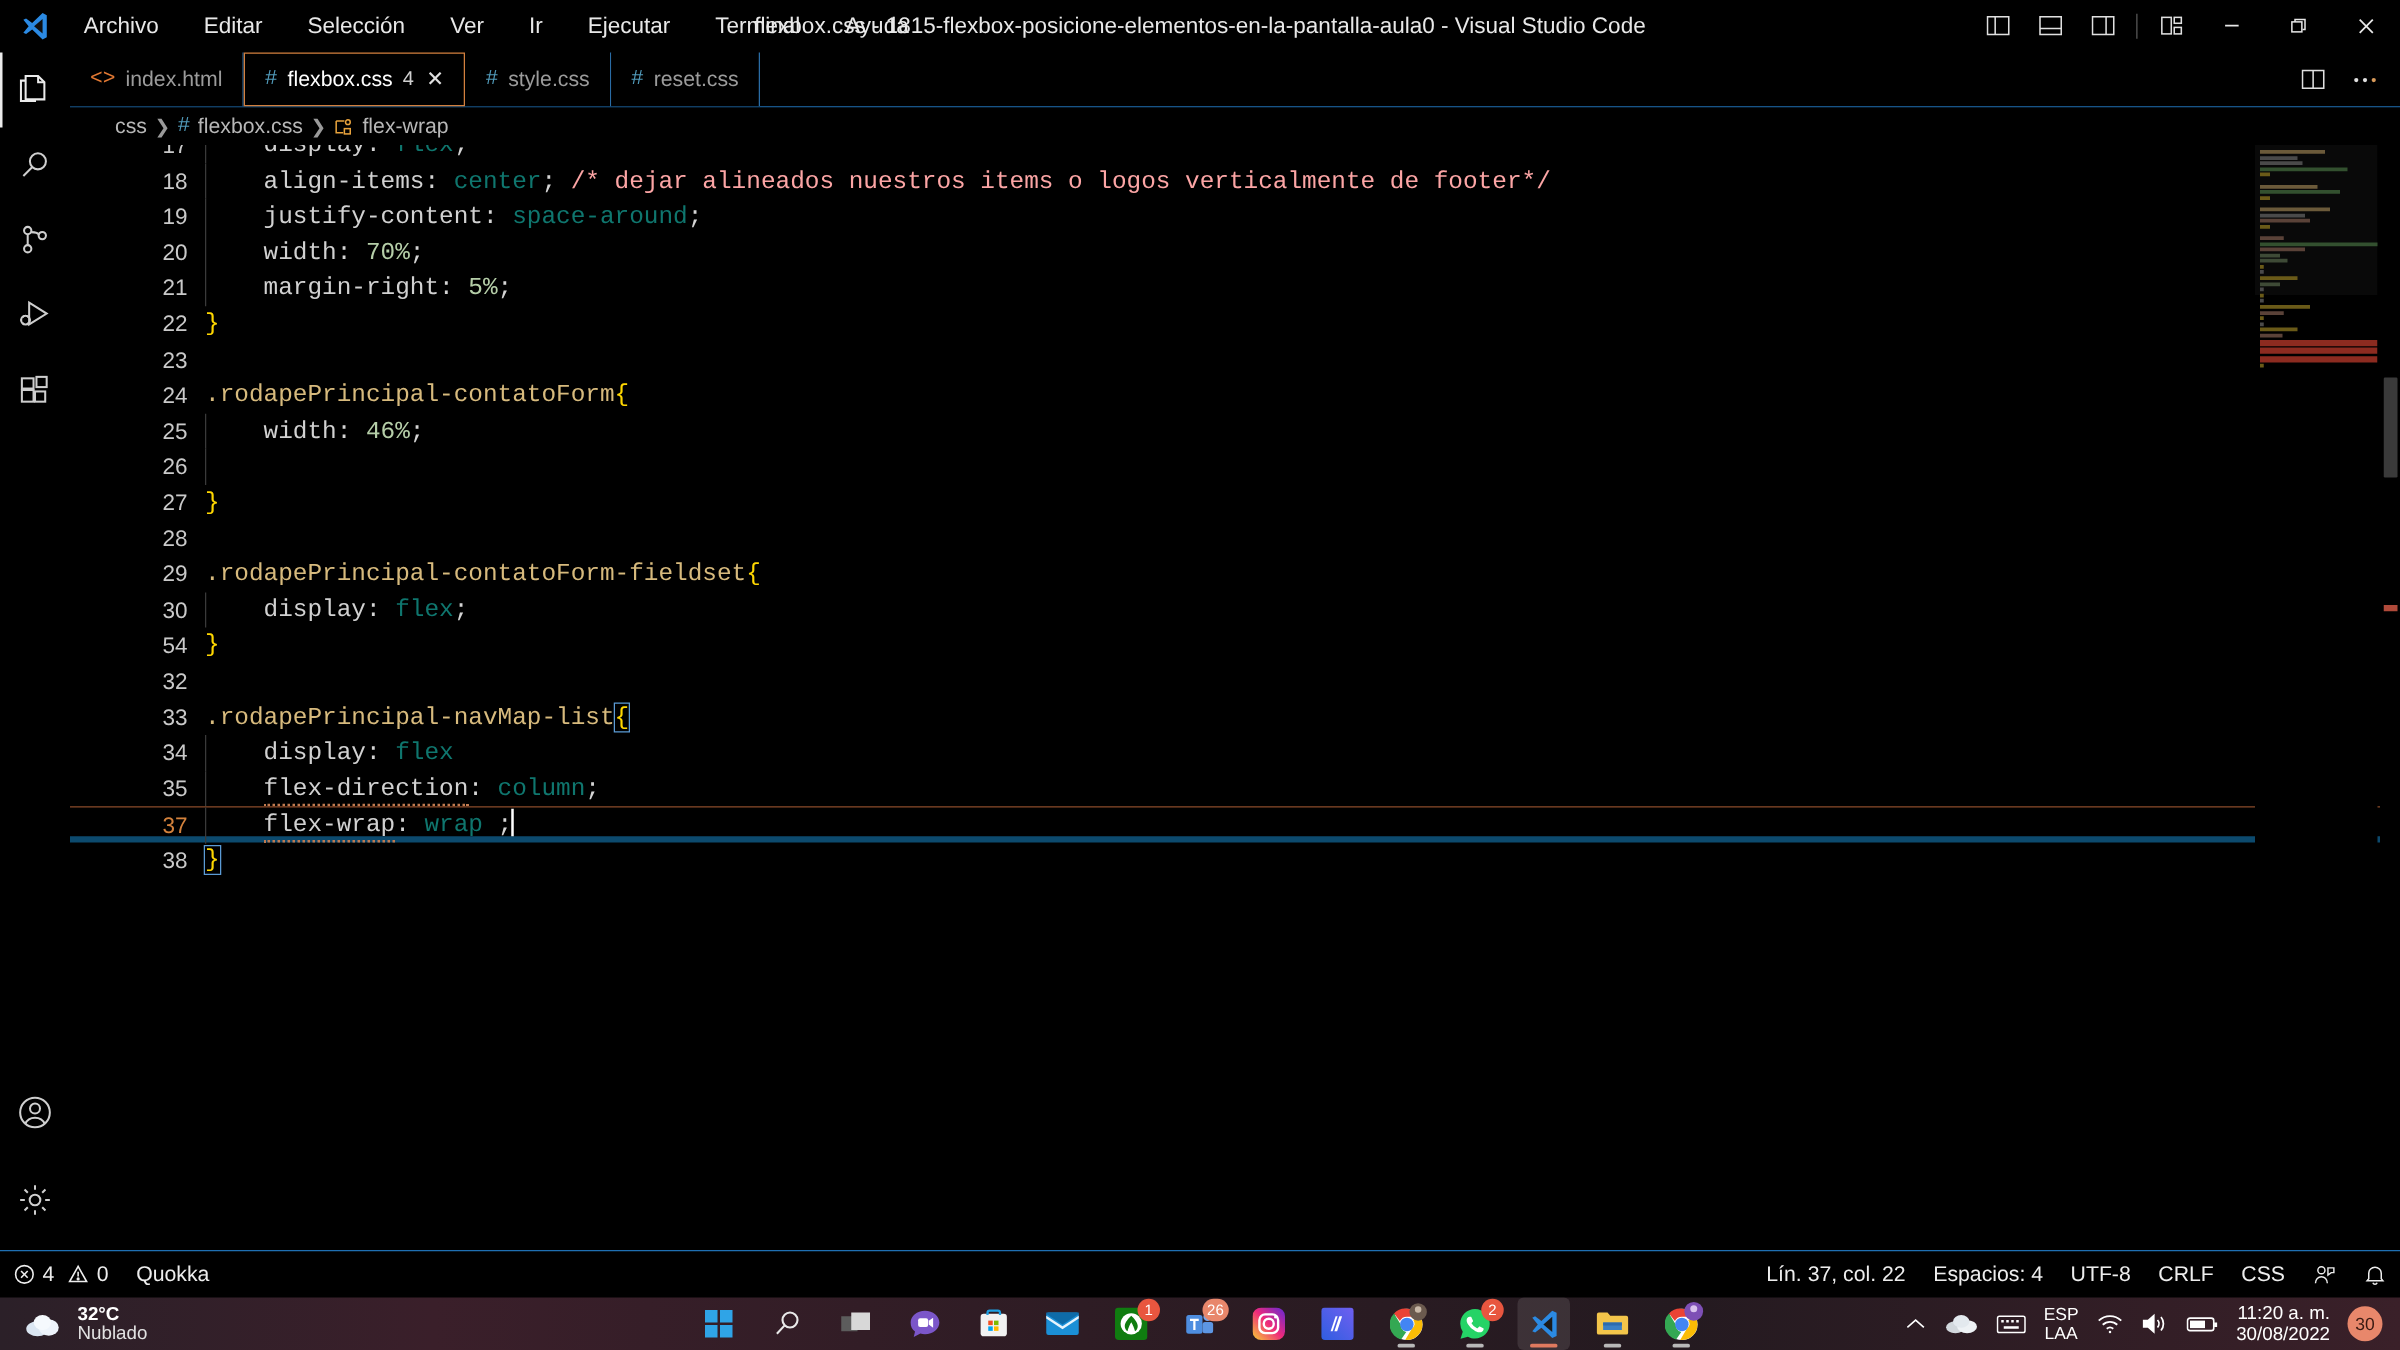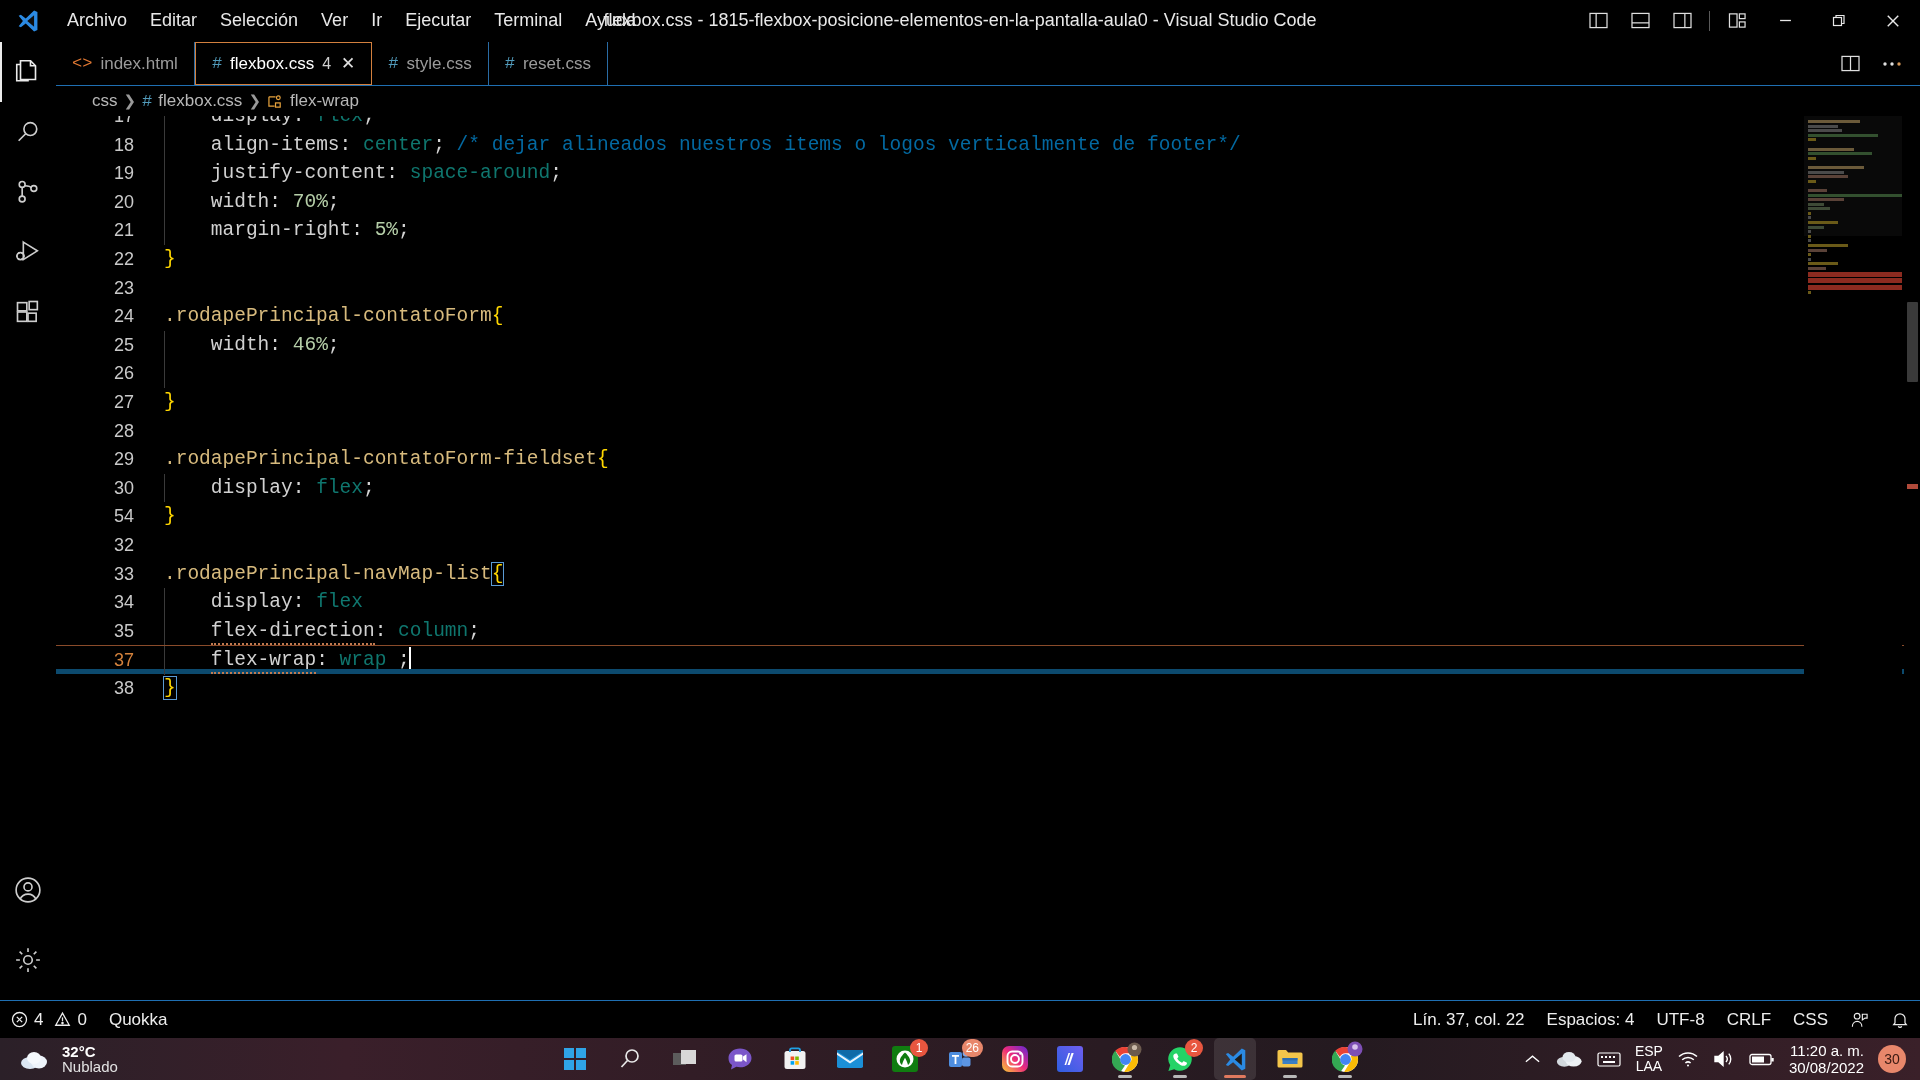--- a/index.html
+++ b/index.html
@@ -11,21 +11,21 @@
   }
   body { position: relative; }
 
   
   #titlebar {
     position: absolute; top: 0; left: 0; width: 1920px; height: 42px;
     background: #000000; display: flex; align-items: center;
     border-bottom: 1px solid #000;
   }
   #vscode-logo { width: 56px; height: 42px; display: flex; align-items: center; justify-content: center; }
-  .menu-items { display: flex; align-items: center; gap: 1px; }
+  .menu-items { display: flex; align-items: center; gap: 14px; }
   .menu-item {
     color: #e8e8e8; font-size: 18px; padding: 4px 11px; cursor: default;
     white-space: nowrap;
   }
   #window-title {
     position: absolute; left: 0; right: 0; text-align: center;
     color: #e8e8e8; font-size: 18px; pointer-events: none;
   }
   #titlebar-right {
     margin-left: auto; display: flex; align-items: center; height: 42px;
@@ -89,21 +89,21 @@
   #editor {
     position: absolute; left: 56px; top: 116px; width: 1864px; height: 884px;
     background: #000000; overflow: hidden;
   }
   #code-rows {
     position: absolute; top: 0; left: 0; right: 0;
     font-family: "Liberation Mono", monospace; font-size: 19.5px; line-height: 28.6px;
   }
   .row { position: relative; height: 28.6px; white-space: pre; }
   .row .ln {
-    position: absolute; left: 0; width: 78px; text-align: right;
+    position: absolute; left: 16px; width: 78px; text-align: right;
     color: #c9c9c9; font-family: "Liberation Sans", sans-serif; font-size: 18px;
     line-height: 28.6px;
   }
   .row.cursor-line .ln { color: #d4823c; }
   .row .code { position: absolute; left: 108px; line-height: 28.6px; }
   .row .guide {
     position: absolute; left: 108px; top: 0; width: 1px; height: 28.6px; background: #3a3a3a;
   }
   .row.cursor-line {
     border-top: 1px solid #8a4b2a; border-bottom: 5px solid #0c4a6e;
@@ -113,21 +113,21 @@
     content: ""; position: absolute; left: 108px; right: 116px; top: 0; bottom: 0;
     pointer-events: none;
   }
   
   .c-sel   { color: #d7ba7d; }
   .c-propn { color: #d1d1d1; }
   .c-val   { color: #0f766e; }
   .c-num   { color: #b5cea8; }
   .c-punct { color: #d4d4d4; }
   .c-brace { color: #ffd700; }
-  .c-com   { color: #0369a1; }
+  .c-com   { color: #fca5a5; }
   .bracket-match { outline: 1px solid #5b9bd5; }
   .squig {
     border-bottom: 2px dotted #c07a50;
     padding-bottom: 1px;
   }
   .caret {
     display: inline-block; width: 2px; height: 22px; background: #ffffff;
     vertical-align: -4px; margin-left: -1px;
   }
   

